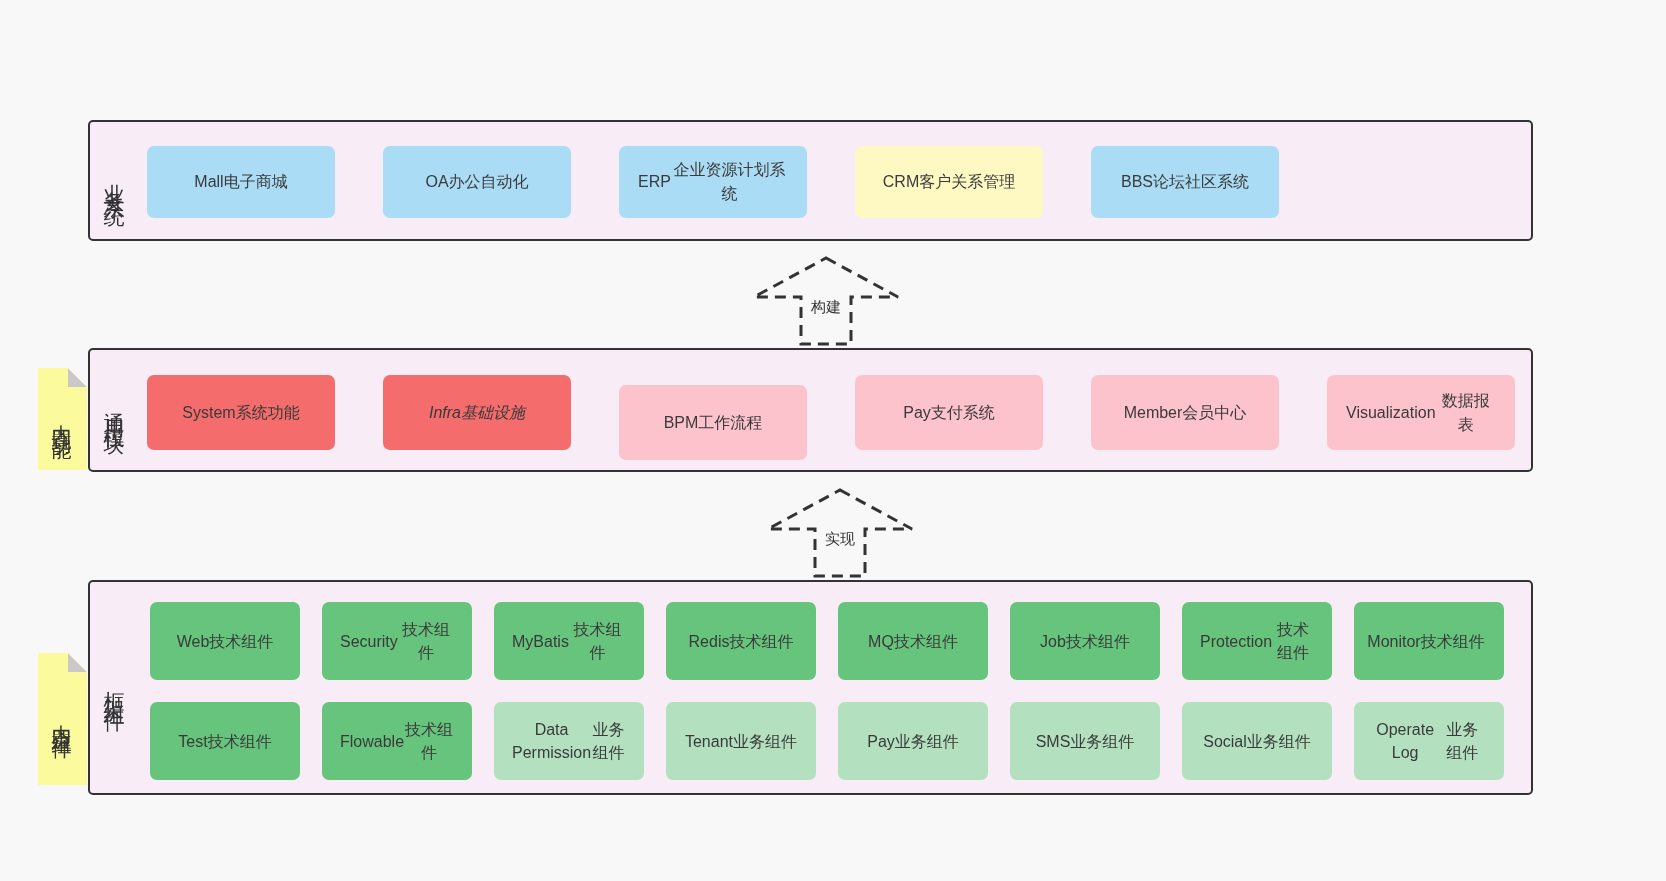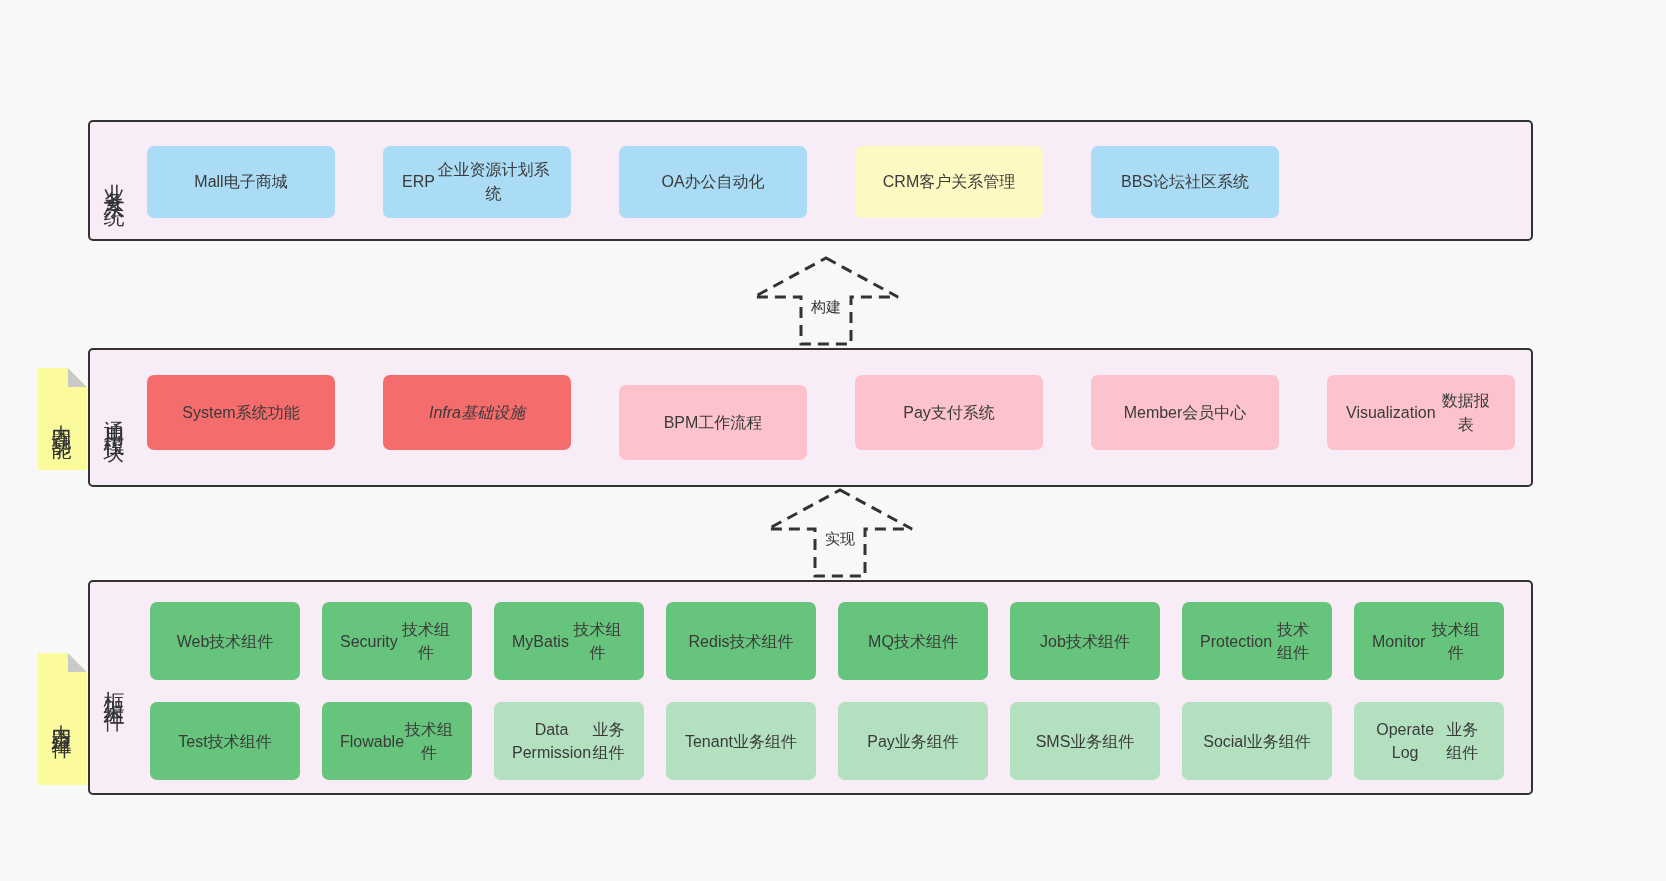--- a/index.html
+++ b/index.html
@@ -12,21 +12,21 @@
 
   
   .layer{
     position:absolute;left:88px;width:1445px;
     background:var(--panel,#f8edf6);
     border:2px solid var(--border,#333);
     border-radius:5px;
     box-sizing:border-box;
   }
   #layer-business{top:120px;height:121px;}
-  #layer-common{top:348px;height:139px;}
+  #layer-common{top:348px;height:124px;}
   #layer-framework{top:580px;height:215px;}
 
   .layer-label{
     position:absolute;left:9px;top:50%;transform:translateY(-50%);
     writing-mode:vertical-lr;text-orientation:upright;
     font-size:21px;letter-spacing:7px;color:#333;line-height:30px;
     white-space:nowrap;
   }
 
   
@@ -84,26 +84,26 @@
 <div class="stage">
 
   <section class="layer" id="layer-business">
     <div class="layer-label">业务系统</div>
     <div class="boxes">
         <div class="box" style="background: rgb(170, 220, 245);">
           <span class="bt">Mall</span>
           <span class="bs">电子商城</span>
         </div>
         <div class="box" style="background: rgb(170, 220, 245);">
+          <span class="bt">OA</span>
+          <span class="bs">办公自动化</span>
+        </div>
+        <div class="box" style="background: rgb(170, 220, 245);">
           <span class="bt">ERP</span>
           <span class="bs">企业资源计划系统</span>
-        </div>
-        <div class="box" style="background: rgb(170, 220, 245);">
-          <span class="bt">OA</span>
-          <span class="bs">办公自动化</span>
         </div>
         <div class="box" style="background: #fef9c3;">
           <span class="bt">CRM</span>
           <span class="bs">客户关系管理</span>
         </div>
         <div class="box" style="background: rgb(170, 220, 245);">
           <span class="bt">BBS</span>
           <span class="bs">论坛社区系统</span>
         </div>
       </div>
@@ -187,21 +187,21 @@
           <span class="bs">技术组件</span>
         </div>
         <div class="box" style="background: rgb(102, 196, 124);">
           <span class="bt">Job</span>
           <span class="bs">技术组件</span>
         </div>
         <div class="box" style="background: rgb(102, 196, 124);">
           <span class="bt">Protection</span>
           <span class="bs">技术组件</span>
         </div>
-        <div class="box" style="background: rgb(102, 196, 124);">
+        <div class="box" style="background: rgb(102, 196, 124); padding-left: 12px;">
           <span class="bt">Monitor</span>
           <span class="bs">技术组件</span>
         </div>
       </div>
     <div class="boxes" id="fw-row-2">
         <div class="box" style="background: rgb(102, 196, 124);">
           <span class="bt">Test</span>
           <span class="bs">技术组件</span>
         </div>
         <div class="box" style="background: rgb(102, 196, 124);">

